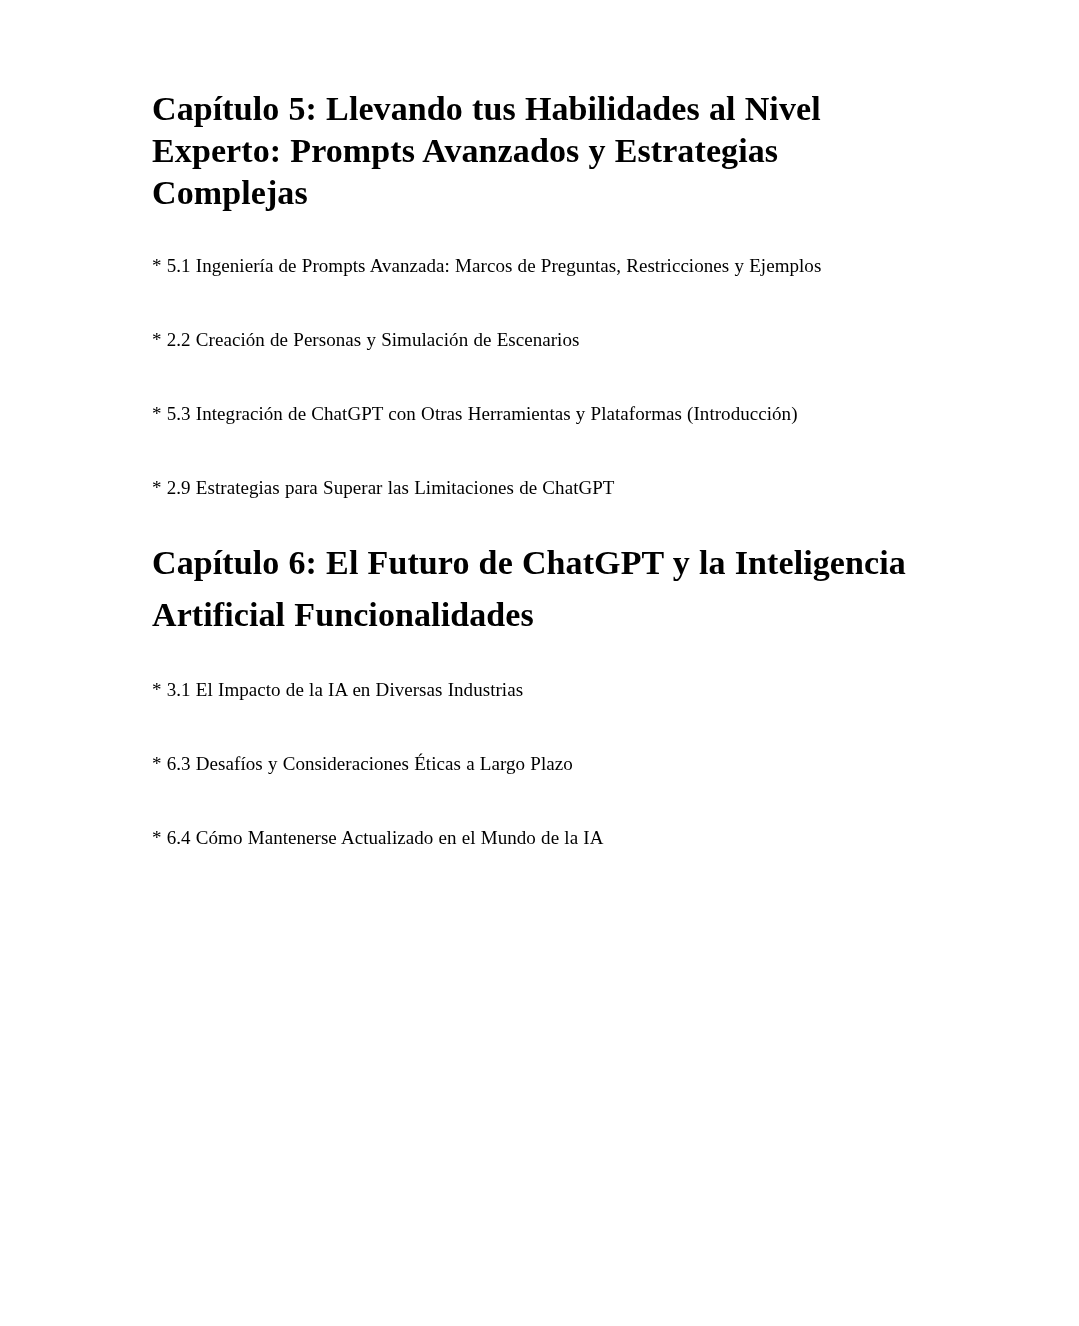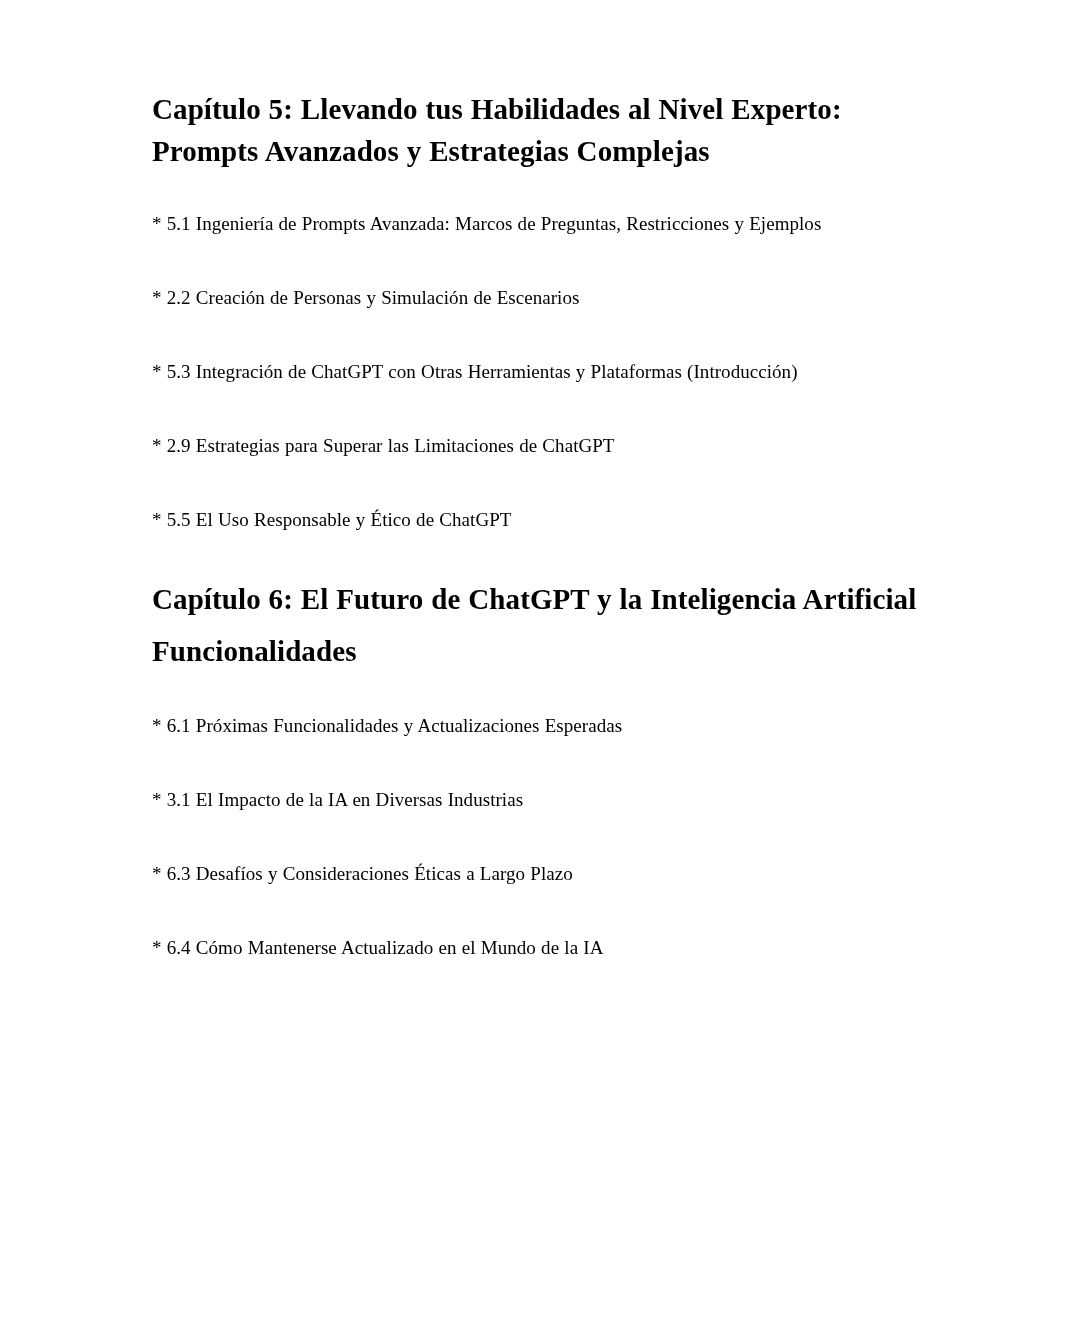--- a/index.html
+++ b/index.html
@@ -26,21 +26,21 @@
   }
 
   .doc-body {
     width: 765px;
   }
 
   
   .chapter-heading {
     font-family: "Liberation Serif", "DejaVu Serif", serif;
     font-weight: bold;
-    font-size: 29px;
+    font-size: 34px;
     line-height: 42px;
     margin: 0;
     letter-spacing: 0.1px;
     text-align: left;
     word-spacing: 0.5px;
   }
   .chapter-heading.loose {
     line-height: 52px;
   }
 
@@ -71,25 +71,23 @@
     <h1 class="chapter-heading gap-after-heading-5">Capítulo 5: Llevando tus Habilidades al Nivel Experto: Prompts Avanzados y Estrategias Complejas</h1>
 
     <p class="entry gap-entry">* 5.1 Ingeniería de Prompts Avanzada: Marcos de Preguntas, Restricciones y Ejemplos</p>
 
     <p class="entry gap-entry">* 2.2 Creación de Personas y Simulación de Escenarios</p>
 
     <p class="entry gap-entry">* 5.3 Integración de ChatGPT con Otras Herramientas y Plataformas (Introducción)</p>
 
     <p class="entry gap-entry">* 2.9 Estrategias para Superar las Limitaciones de ChatGPT</p>
 
-    <p class="entry gap-before-heading-6">* 5.5 El Uso Responsable y Ético de ChatGPT</p>
 
     <h1 class="chapter-heading loose gap-after-heading-6">Capítulo 6: El Futuro de ChatGPT y la Inteligencia Artificial Funcionalidades</h1>
 
-    <p class="entry gap-entry">* 6.1 Próximas Funcionalidades y Actualizaciones Esperadas</p>
 
     <p class="entry gap-entry">* 3.1 El Impacto de la IA en Diversas Industrias</p>
 
     <p class="entry gap-entry">* 6.3 Desafíos y Consideraciones Éticas a Largo Plazo</p>
 
     <p class="entry">* 6.4 Cómo Mantenerse Actualizado en el Mundo de la IA</p>
 
   </div>
 </div>
 

